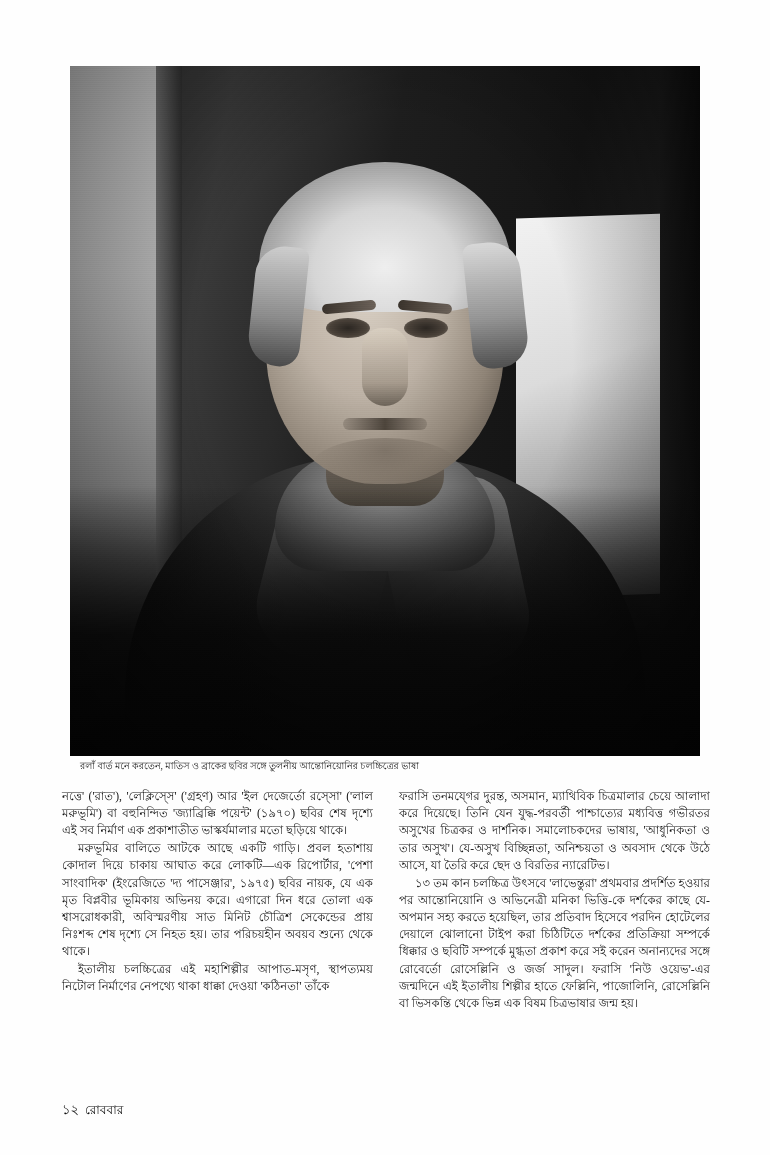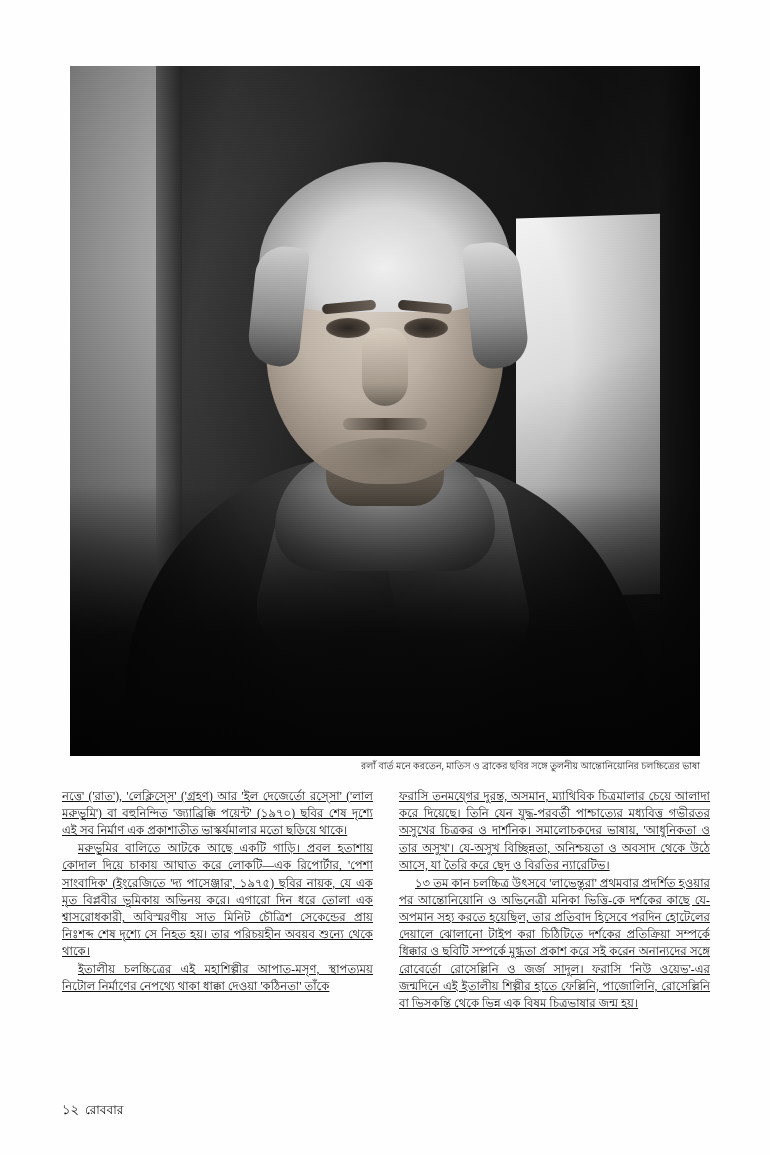--- a/index.html
+++ b/index.html
@@ -209,24 +209,23 @@
   .grain {
     position: absolute; inset: 0;
     background-image:
       repeating-linear-gradient(0deg, rgba(255,255,255,0.018) 0px, rgba(255,255,255,0.018) 1px, rgba(0,0,0,0.018) 1px, rgba(0,0,0,0.018) 2px);
     mix-blend-mode: overlay;
   }
 
   
   .caption {
     position: absolute;
-    left: 70px;
+    left: 80px;
     right: 70px;
     top: 760px;
-    text-align: right;
     font-size: 9.5px;
     line-height: 13px;
     color: #1a1a1a;
     font-family: "Liberation Serif", "DejaVu Serif", serif;
   }
 
   
   .columns {
     position: absolute;
     left: 62px;
@@ -238,21 +237,20 @@
   .col {
     width: 311px;
     font-size: 11.6px;
     line-height: 17.2px;
     text-align: justify;
     color: #131313;
     letter-spacing: 0.05px;
   }
   .col p {
     margin: 0 0 0.5px 0;
-    text-decoration: underline;
   }
   .col p.ind {
     text-indent: 16px;
   }
 
   
   .footer {
     position: absolute;
     left: 62px;
     bottom: 34px;

